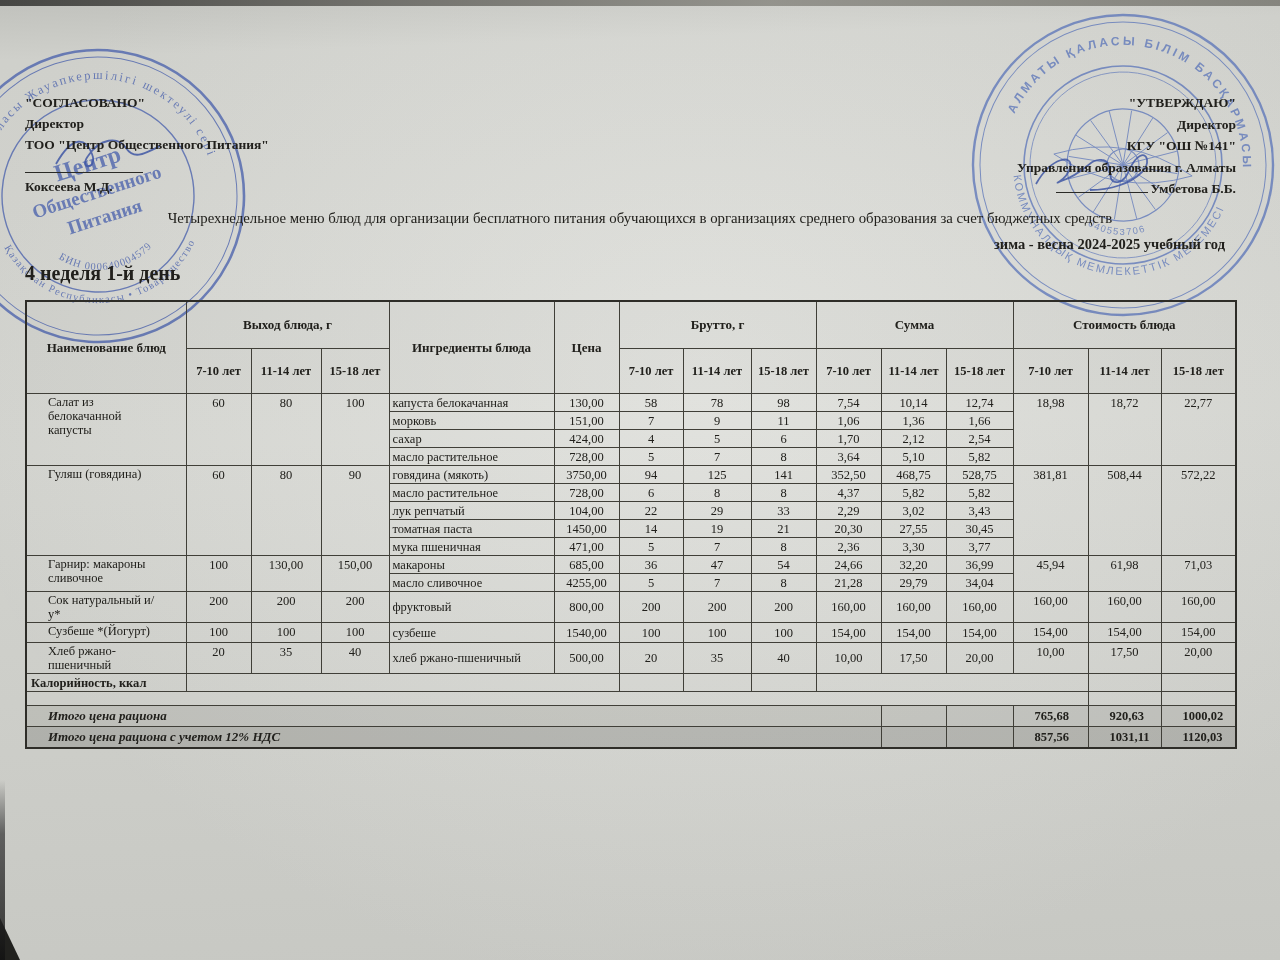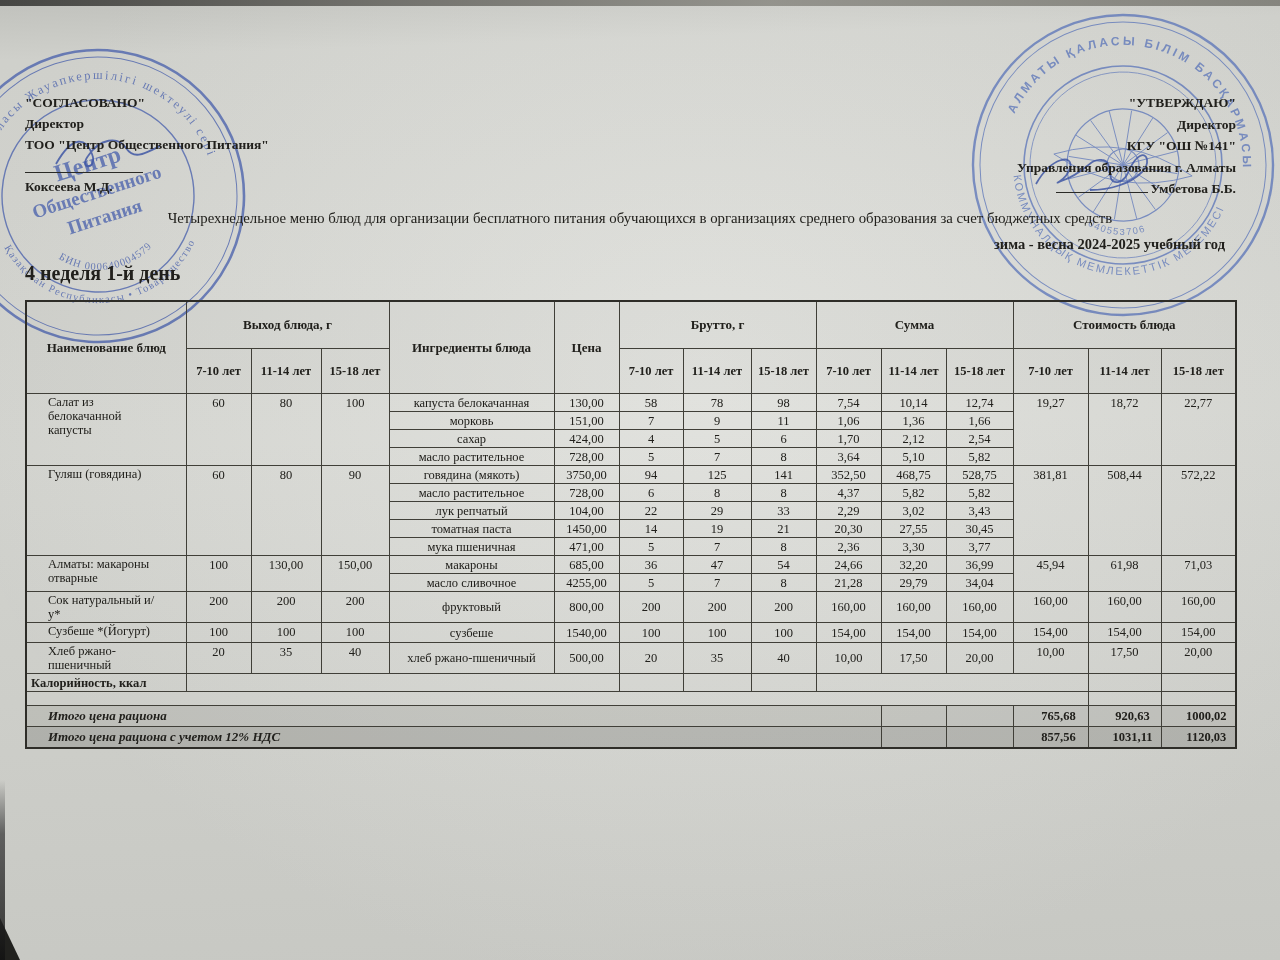--- a/index.html
+++ b/index.html
@@ -31,30 +31,30 @@
   .day-label{position:absolute;left:25px;top:262px;font-weight:bold;font-size:20px;z-index:3;}
 
   table.menu{position:absolute;left:25px;top:300px;width:1210px;z-index:3;
     border-collapse:collapse;table-layout:fixed;font-size:12.5px;border:2px solid #2e2d28;}
   table.menu th,table.menu td{border:1px solid #403f38;overflow:hidden;white-space:normal;}
   thead th{font-weight:bold;padding:2px 3px;background:rgba(0,0,0,0.015);}
   .group-row th{height:42px;font-size:13px;}
   .age-row th{height:40px;font-size:12.5px;}
   tbody td{height:17px;padding:0 3px;line-height:1.12;}
   td.dish{text-align:left;vertical-align:top;padding:1px 21px;}
-  td.ing{text-align:center;}
+  td.ing{text-align:left;}
   td.num{text-align:center;}
   td.top{vertical-align:top;padding-top:2px;}
   td.kcal{font-weight:bold;text-align:left;padding-left:4px;margin-left:35px;}
   tr.gap td{height:13px;}
   tr.total td{height:20px;padding-left:21px;}
   tr.t1 td{background:rgba(55,54,48,0.10);}
   tr.t2 td{background:rgba(55,54,48,0.19);}
   td.tlabel{font-style:italic;font-weight:bold;text-align:left;padding-left:5px;font-size:13px;}
-  td.tval{font-weight:bold;text-align:center;padding-right:5px;margin-left:8px;}
+  td.tval{font-weight:bold;text-align:left;padding-right:5px;margin-left:8px;}
 
   .stamp{position:absolute;z-index:2;pointer-events:none;}
 </style>
 </head>
 <body>
 
 <div class="photo-edge-top"></div>
 <div class="photo-corner-bl"></div>
 <div class="photo-edge-left"></div>
 
@@ -202,21 +202,21 @@
         <td class="num top" rowspan="4">80</td>
         <td class="num top" rowspan="4">100</td>
         <td class="ing">капуста белокачанная</td>
         <td class="num">130,00</td>
         <td class="num">58</td>
         <td class="num">78</td>
         <td class="num">98</td>
         <td class="num">7,54</td>
         <td class="num">10,14</td>
         <td class="num">12,74</td>
-        <td class="num top" rowspan="4">19,27</td>
+        <td class="num top" rowspan="4">18,98</td>
         <td class="num top" rowspan="4">18,72</td>
         <td class="num top" rowspan="4">22,77</td>
       </tr>
       <tr>
         <td class="ing">морковь</td>
         <td class="num">151,00</td>
         <td class="num">7</td>
         <td class="num">9</td>
         <td class="num">11</td>
         <td class="num">1,06</td>
@@ -294,21 +294,21 @@
         <td class="ing">мука пшеничная</td>
         <td class="num">471,00</td>
         <td class="num">5</td>
         <td class="num">7</td>
         <td class="num">8</td>
         <td class="num">2,36</td>
         <td class="num">3,30</td>
         <td class="num">3,77</td>
       </tr>
       <tr>
-        <td class="dish" rowspan="2">Алматы: макароны отварные</td>
+        <td class="dish" rowspan="2">Гарнир: макароны сливочное</td>
         <td class="num top" rowspan="2">100</td>
         <td class="num top" rowspan="2">130,00</td>
         <td class="num top" rowspan="2">150,00</td>
         <td class="ing">макароны</td>
         <td class="num">685,00</td>
         <td class="num">36</td>
         <td class="num">47</td>
         <td class="num">54</td>
         <td class="num">24,66</td>
         <td class="num">32,20</td>

